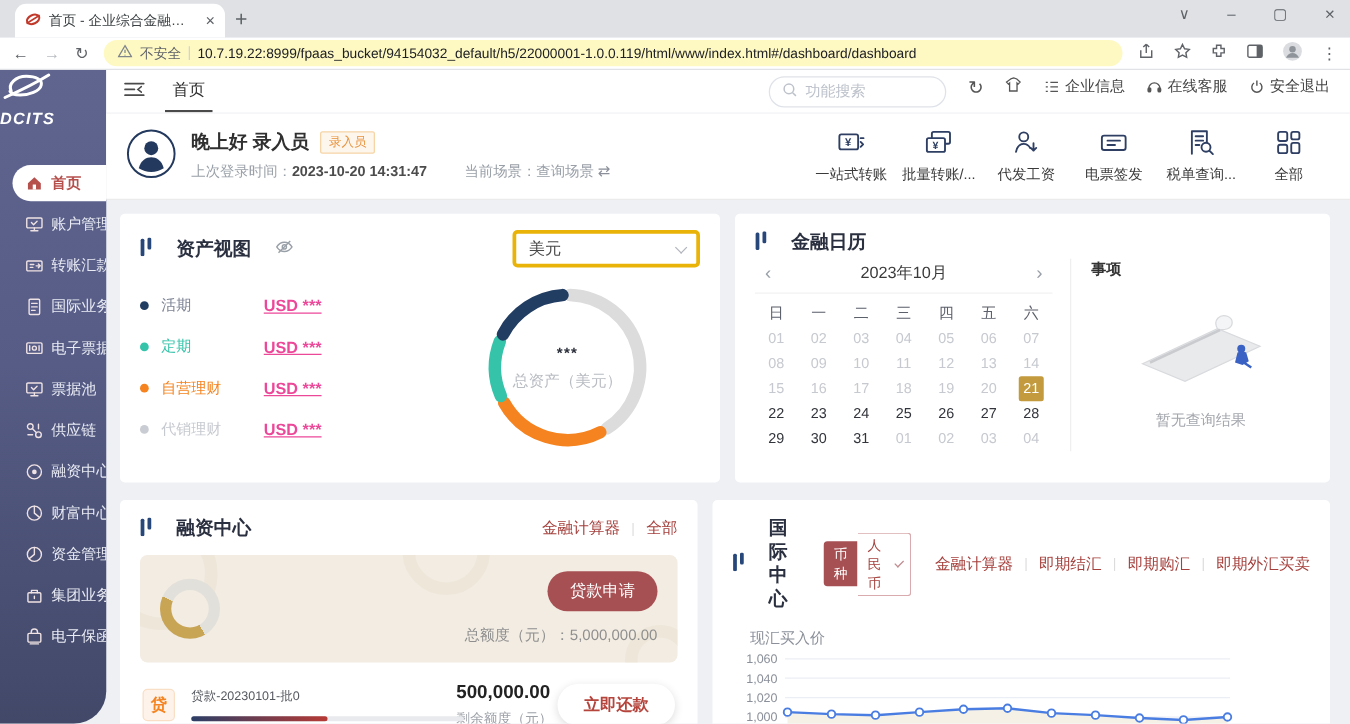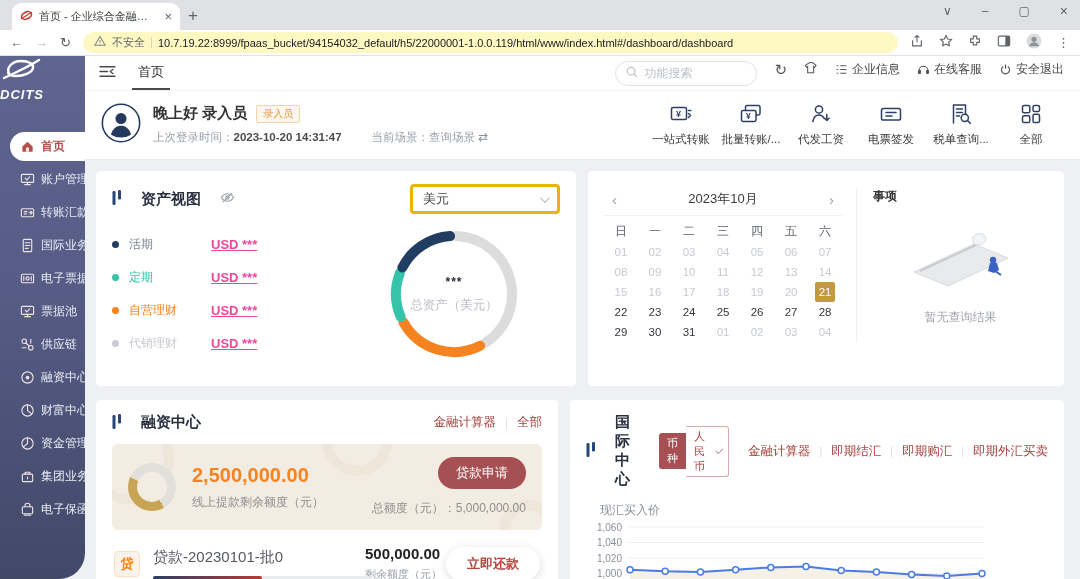--- a/index.html
+++ b/index.html
@@ -105,21 +105,21 @@
 .fin-mid { margin-left:16px; z-index:1; }
 .fin-num { font-size:20px; font-weight:bold; color:#f5831f; }
 .fin-lbl { font-size:12px; color:#8f8f8f; margin-top:7px; }
 .fin-right { margin-left:auto; text-align:right; z-index:1; }
 .apply-btn { background:#a75054; color:#fff; font-size:13px; padding:7px 18px; border-radius:16px; border:none; cursor:pointer; }
 .total-lbl { font-size:12px; color:#8f8f8f; margin-top:11px; }
 
 .loan-row { display:flex; align-items:center; padding:15px 2px 13px; }
 .loan-badge { width:26px; height:26px; background:#fdf3ea; border:1px solid #f8dfc6; color:#f5831f; font-weight:bold; display:flex; align-items:center; justify-content:center; border-radius:4px; font-size:13px; flex-shrink:0; }
 .loan-info { margin-left:13px; width:212px; }
-.loan-name { font-size:15px; color:#55585f; }
+.loan-name { font-size:10px; color:#55585f; }
 .loan-bar { margin-top:9px; height:4px; background:#e8eaed; border-radius:2px; width:218px; position:relative; }
 .loan-fill { position:absolute; left:0; top:0; height:4px; border-radius:2px; background:linear-gradient(90deg,#2c3e66,#b63a35); }
 .loan-amt { font-size:15px; font-weight:bold; color:#222; }
 .loan-amt-lbl { font-size:11px; color:#9da1a8; margin-top:5px; }
 .repay-btn { margin-left:auto; background:#fff; color:#b5443c; font-weight:bold; font-size:13px; padding:8px 21px; border-radius:18px; border:none; box-shadow:0 2px 8px rgba(0,0,0,.14); cursor:pointer; }
 
 .tag { display:flex; align-items:center; margin-left:10px; }
 .tag-l { background:#a75054; color:#fff; font-size:11px; padding:3px 8px; border-radius:3px 0 0 3px; }
 .tag-r { border:1px solid #d9abae; border-left:none; background:#fff; color:#a5403c; font-size:11px; padding:2px 8px; border-radius:0 3px 3px 0; display:flex; align-items:center; gap:6px; cursor:pointer; }
 .tag-r .chev { border-color:#c08d90; margin-left:2px; }
@@ -490,20 +490,27 @@
                   </svg></div>
               <div class="donut-center">
                 <span class="donut-v">***</span>
                 <span class="donut-l">总资产（美元）</span>
               </div>
             </div>
           </div>
         </div>
 
         <div class="card cal">
+          <div class="card-head">
+            <span><svg width="10" height="15" viewBox="0 0 10 15">
+                  <rect x="0.5" y="1" width="3" height="14" rx="1.2" fill="#27477a"></rect>
+                  <rect x="6" y="0" width="3" height="9.5" rx="1.2" fill="#27477a"></rect>
+                </svg></span>
+            <span class="card-title">金融日历</span>
+          </div>
           <div class="cal-body">
             <div class="cal-left">
               <div class="cal-nav">
                 <span class="cal-arrow">‹</span>
                 <span class="cal-month">2023年10月</span>
                 <span class="cal-arrow">›</span>
               </div>
               <div class="cal-grid">
                   <span class="cal-wd">日</span>
                   <span class="cal-wd">一</span>
@@ -581,24 +588,20 @@
                 <span class="lnk">金融计算器</span>
                 <span class="sep">|</span>
                 <span class="lnk">全部</span>
               </div>
           </div>
           <div class="banner">
             <span class="deco" style="width:90px;height:90px;left:-28px;top:-30px;"></span>
             <span class="deco" style="width:70px;height:70px;right:150px;top:-38px;"></span>
             <span class="deco" style="width:56px;height:56px;right:-14px;bottom:-26px;"></span>
             <span class="ring"></span>
-            <div class="fin-mid">
-              <div class="fin-num">2,500,000.00</div>
-              <div class="fin-lbl">线上提款剩余额度（元）</div>
-            </div>
             <div class="fin-right">
               <button class="apply-btn">贷款申请</button>
               <div class="total-lbl">总额度（元）：5,000,000.00</div>
             </div>
           </div>
           <div class="loan-row">
             <span class="loan-badge">贷</span>
             <div class="loan-info">
               <div class="loan-name">贷款-20230101-批0</div>
               <div class="loan-bar">

